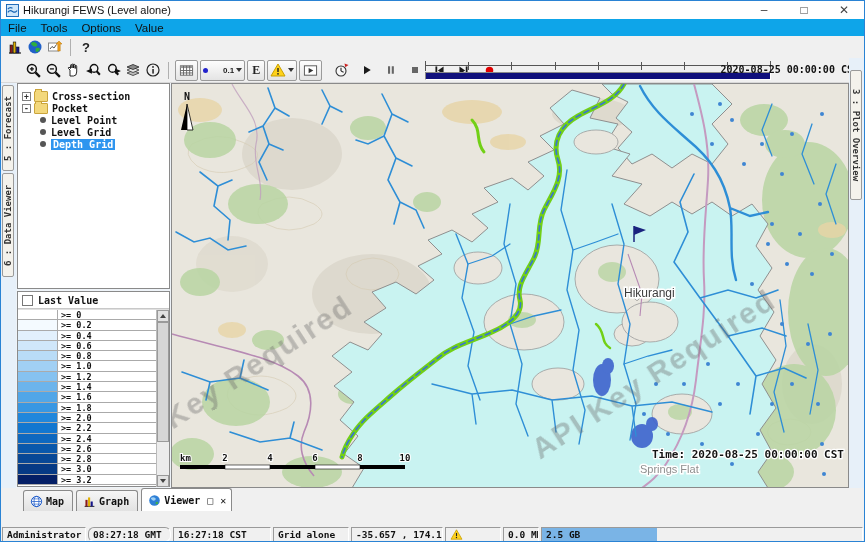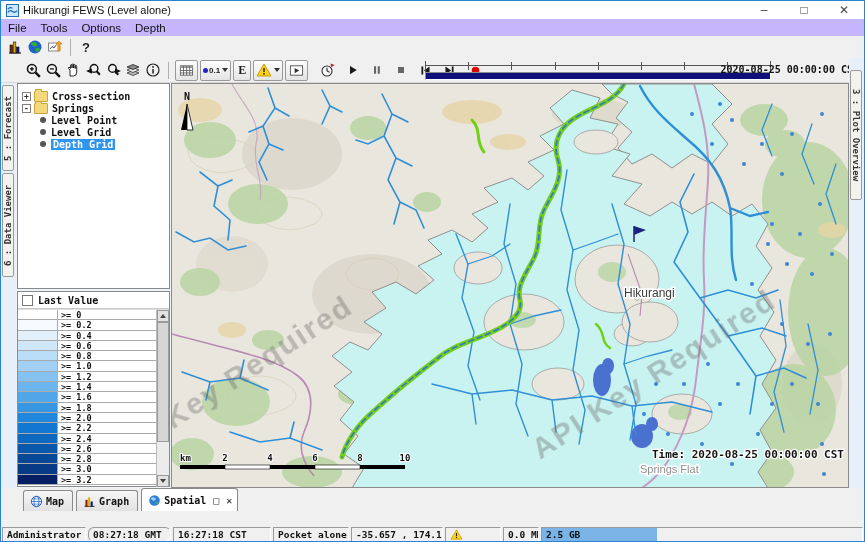--- a/index.html
+++ b/index.html
@@ -5,37 +5,37 @@
   html,body{margin:0;padding:0;background:#c8c8c8;}
   .win{position:relative;width:865px;height:542px;box-sizing:border-box;border:1px solid #2a83d4;
        background:#f0f0f0;font-family:"Liberation Sans",sans-serif;overflow:hidden;}
   
   .titlebar{position:absolute;left:0;top:0;width:100%;height:18px;background:#ffffff;
             display:flex;align-items:center;font-size:11px;color:#111;}
   .titlebar .appicon{margin:0 4px 0 5px;display:inline-flex;}
   .wbtns{margin-left:auto;display:flex;height:100%;}
   .wbtn{width:40px;display:flex;align-items:center;justify-content:center;font-size:12px;color:#444;}
   
-  .menubar{position:absolute;left:0;top:18px;width:100%;height:17px;background:#c4b5fd;
+  .menubar{position:absolute;left:0;top:18px;width:100%;height:17px;background:#0ea5e9;
            display:flex;align-items:center;font-size:11.5px;color:#111;}
   .menuitem{padding:1px 7px;}
   
   .tb1{position:absolute;left:0;top:35px;width:100%;height:22px;background:#f0f0f0;
        display:flex;align-items:center;padding-left:4px;box-sizing:border-box;}
   .tb2{position:absolute;left:0;top:57px;width:100%;height:25px;background:#f0f0f0;
        display:flex;align-items:center;padding-left:22px;box-sizing:border-box;border-bottom:1px solid #d8d8d8;}
   .tbtn{width:20px;height:20px;display:inline-flex;align-items:center;justify-content:center;}
   .tbtn svg{display:block;}
   .boxbtn{height:19px;display:inline-flex;align-items:center;border:1px solid #9a9a9a;background:linear-gradient(#fdfdfd,#e4e4e4);
           padding:0 2px;margin:0 1px;border-radius:2px;}
   .tsep{width:1px;height:17px;background:#b0b0b0;margin:0 5px;}
   .caret{width:0;height:0;border-left:3.5px solid transparent;border-right:3.5px solid transparent;border-top:4px solid #333;margin-left:2px;}
   .qhelp{font-weight:bold;font-size:13px;color:#222;}
   .elabel{font-family:"Liberation Serif",serif;font-weight:bold;font-size:12px;color:#222;padding:0 2px;}
-  .dotlbl{font-size:8px;font-weight:bold;color:#222;display:inline-flex;align-items:center;gap:1px;}
+  .dotlbl{font-size:8px;font-weight:bold;color:#222;display:inline-flex;align-items:center;gap:15px;}
   .bluedot{width:5px;height:5px;border-radius:50%;background:#2222cc;display:inline-block;}
   
   .timeline{position:absolute;left:424px;top:60px;width:346px;height:19px;}
   .tl-track{position:relative;height:10px;border-left:1px solid #555;border-right:1px solid #555;}
   .tl-line{position:absolute;left:0;top:4px;width:100%;height:1px;background:#555;}
   .tl-ticks{position:absolute;left:0;top:1px;width:100%;height:8px;
             background:repeating-linear-gradient(to right,transparent 0 42.2px,#555 42.2px 43.2px);}
   .tl-bar{margin-top:1px;height:6px;background:#10107c;border:1px solid;border-color:#8a8a8a #fff #fff #8a8a8a;}
   .tl-date{position:absolute;right:5px;top:63px;font-family:"DejaVu Sans Mono",monospace;font-weight:bold;font-size:10px;color:#111;}
   
@@ -108,21 +108,21 @@
       <span class="wbtn">–</span>
       <span class="wbtn">□</span>
       <span class="wbtn">✕</span>
     </div>
   </div>
 
   <div class="menubar">
     <span class="menuitem">File</span>
     <span class="menuitem">Tools</span>
     <span class="menuitem">Options</span>
-    <span class="menuitem">Depth</span>
+    <span class="menuitem">Value</span>
   </div>
 
   <div class="tb1">
     <span class="tbtn">
         <svg width="16" height="16" viewBox="0 0 16 16">
           <line x1="2" y1="14" x2="14" y2="14" stroke="#222" stroke-width="1.2"></line>
           <rect x="3" y="6" width="2.6" height="8" fill="#8b1a1a" stroke="#111" stroke-width="0.6"></rect>
           <rect x="6.2" y="3" width="2.6" height="11" fill="#e0b000" stroke="#111" stroke-width="0.6"></rect>
           <rect x="9.4" y="8" width="2.6" height="6" fill="#15158a" stroke="#111" stroke-width="0.6"></rect>
         </svg>
@@ -299,21 +299,21 @@
     <div class="treebox">
       <div style="height:6px"></div>
       <div class="trow">
         <span class="exp">+</span>
         <span class="folder"></span>
         <span>Cross-section</span>
       </div>
       <div class="trow">
         <span class="exp">-</span>
         <span class="folder"></span>
-        <span>Springs</span>
+        <span>Pocket</span>
       </div>
       <div class="trow">
         <span class="leafpad"></span>
           <span class="bullet"></span>
         <span>Level Point</span>
       </div>
       <div class="trow">
         <span class="leafpad"></span>
           <span class="bullet"></span>
         <span>Level Grid</span>
@@ -624,32 +624,32 @@
           <rect x="9.4" y="8" width="2.6" height="6" fill="#15158a"></rect>
         </svg>
       <span>Graph</span>
     </span>
     <span class="btab active">
       <svg width="13" height="13" viewBox="0 0 16 16">
           <circle cx="8" cy="8" r="6.5" fill="#2f7fd6"></circle>
           <path d="M3.5,5 Q6,3 8.5,4.5 Q10.5,5.5 9,7.5 Q7,9 5,7.5 Q3.5,6.5 3.5,5" fill="#9fd0f2"></path>
           <path d="M9.5,10 Q12,9 12.8,11 Q12,13 9.8,12.6 Q8.8,11 9.5,10" fill="#3fae4e"></path>
         </svg>
-      <span>Spatial</span>
+      <span>Viewer</span>
       <span class="tabglyph">□</span>
       <span class="tabglyph" style="font-weight:bold;color:#111;">✕</span>
     </span>
   </div>
 
 
   <div class="statusbar">
     <span class="cell" style="width:84px;">Administrator</span>
     <span class="cell" style="width:83px;border-radius:6px;">08:27:18 GMT</span>
     <span class="cell" style="width:98px;">16:27:18 CST</span>
-    <span class="cell" style="width:76px;">Pocket alone</span>
+    <span class="cell" style="width:76px;">Grid alone</span>
     <span class="cell" style="width:92px;">-35.657 , 174.199</span>
     <span class="cell" style="width:56px;">
       <svg width="13" height="11" viewBox="0 0 16 14">
           <polygon points="8,1 15,13 1,13" fill="#ffd21a" stroke="#c8a000"></polygon>
           <rect x="7.3" y="5" width="1.4" height="4" fill="#222"></rect>
           <circle cx="8" cy="10.8" r="0.9" fill="#222"></circle>
         </svg>
     </span>
     <span class="cell" style="width:36px;">0.0 MB/s</span>
     <span class="cell memcell" style="flex:1;">2.5 GB</span>

